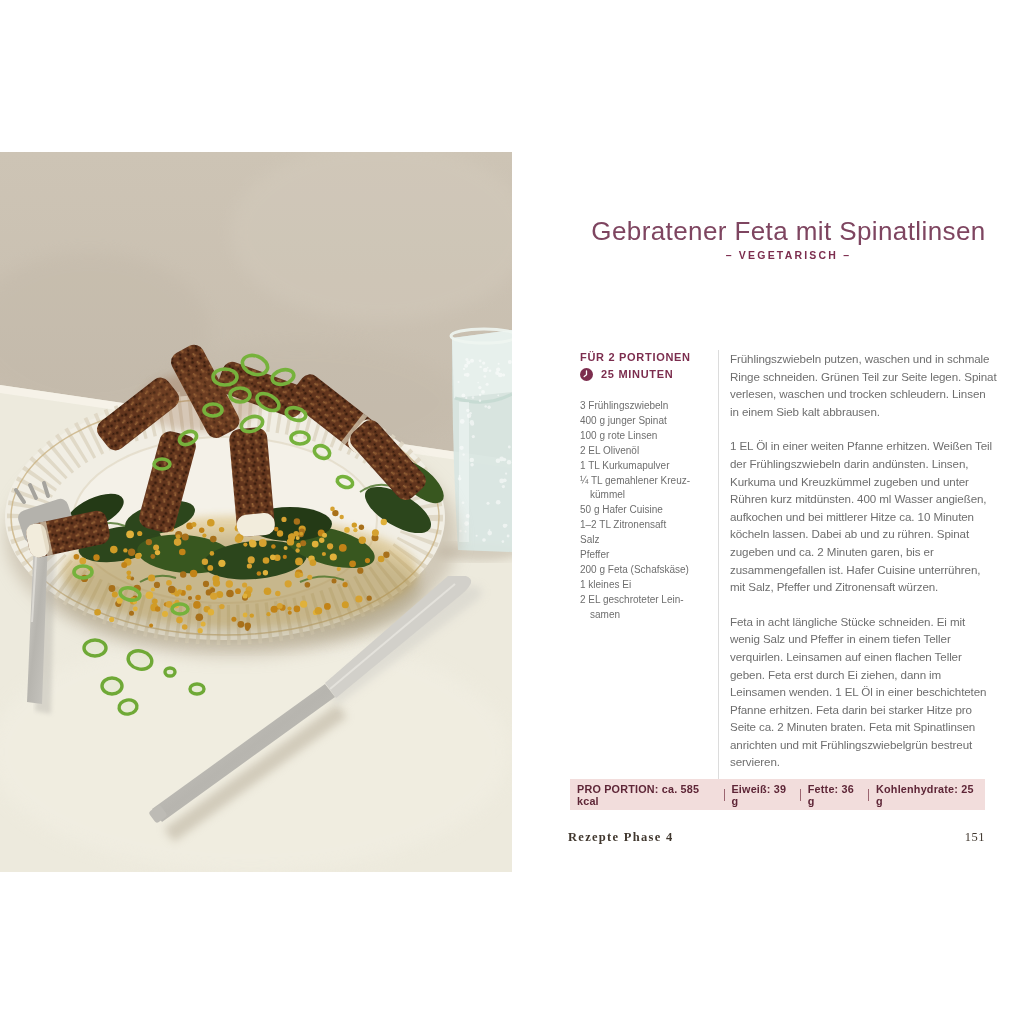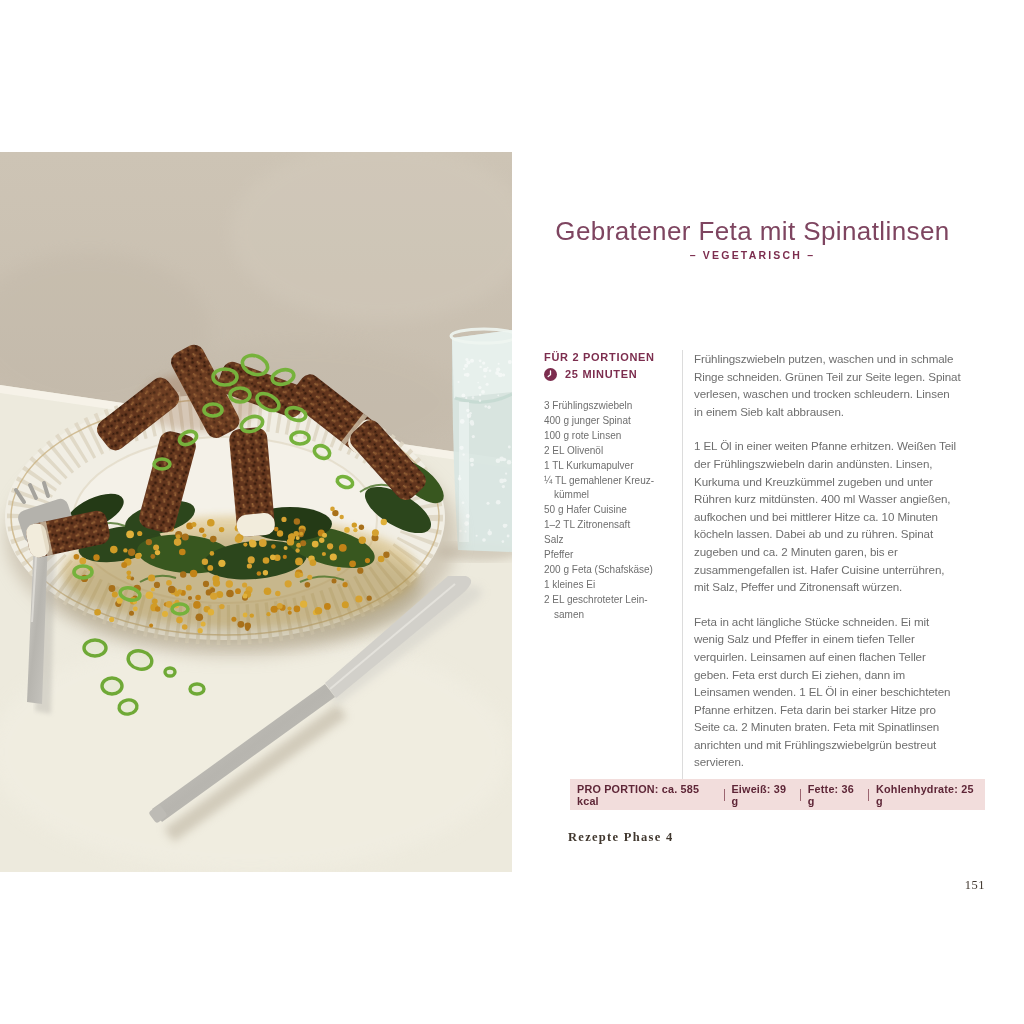--- a/index.html
+++ b/index.html
@@ -1,19 +1,19 @@
 <!DOCTYPE html>
 <html><head>
 <meta charset="utf-8">
 <style>
   html,body{margin:0;padding:0;background:#ffffff;}
   .page{position:relative;width:1024px;height:1024px;background:#ffffff;overflow:hidden;
         font-family:"Liberation Sans",sans-serif;}
   .photo{position:absolute;left:0;top:152px;width:512px;height:720px;overflow:hidden;}
-  .rightpage{position:absolute;left:544px;top:0;width:417px;height:1024px;}
+  .rightpage{position:absolute;left:580px;top:0;width:417px;height:1024px;}
 
   .title{position:absolute;top:199px;left:0;width:417px;text-align:center;white-space:nowrap;
          font-size:26px;font-weight:300;letter-spacing:.4px;color:#7e4560;}
   .veglabel{position:absolute;top:249px;left:0;width:417px;text-align:center;
             font-size:10.5px;font-weight:bold;letter-spacing:2.2px;color:#7c2d4e;}
   .intro{position:absolute;top:276px;left:-30px;width:477px;text-align:center;
          font-family:"Liberation Serif",serif;font-size:13px;line-height:15.8px;color:#c3919b;}
   .cols{position:absolute;top:350px;left:0;width:417px;display:flex;}
   .ingcol{width:139px;flex:0 0 139px;border-right:1px solid #dcdcdc;box-sizing:border-box;
           }
@@ -24,21 +24,21 @@
   .ing.cont{padding-left:10px;}
   .instcol{flex:1;padding-left:11px;font-size:11.6px;line-height:17.6px;color:#6e6e6e;
            letter-spacing:-.1px;}
   .instcol p{margin:0 0 17px 0;}
   .banner{position:absolute;left:570px;top:779px;width:415px;height:31px;background:#f2dddc;
           display:flex;align-items:center;justify-content:center;}
   .banner .seg{font-size:10.8px;font-weight:bold;color:#5e2637;letter-spacing:.2px;padding:0 7px;}
   .banner .sep{width:1px;height:12px;background:#9b6570;}
   .footer-left{position:absolute;left:568px;top:830px;font-family:"Liberation Serif",serif;
                font-size:12.5px;font-weight:bold;letter-spacing:1.3px;color:#41382f;}
-  .footer-page{position:absolute;left:568px;top:878px;width:417px;text-align:right;
+  .footer-page{position:absolute;left:568px;top:830px;width:417px;text-align:right;
                font-family:"Liberation Serif",serif;font-size:12.5px;letter-spacing:.5px;color:#41382f;}
 </style>
 </head>
 <body>
 
 <div class="page">
 
   <div class="photo">
     <svg id="foodsvg" width="512" height="720" viewBox="0 0 512 720">
       <defs>

